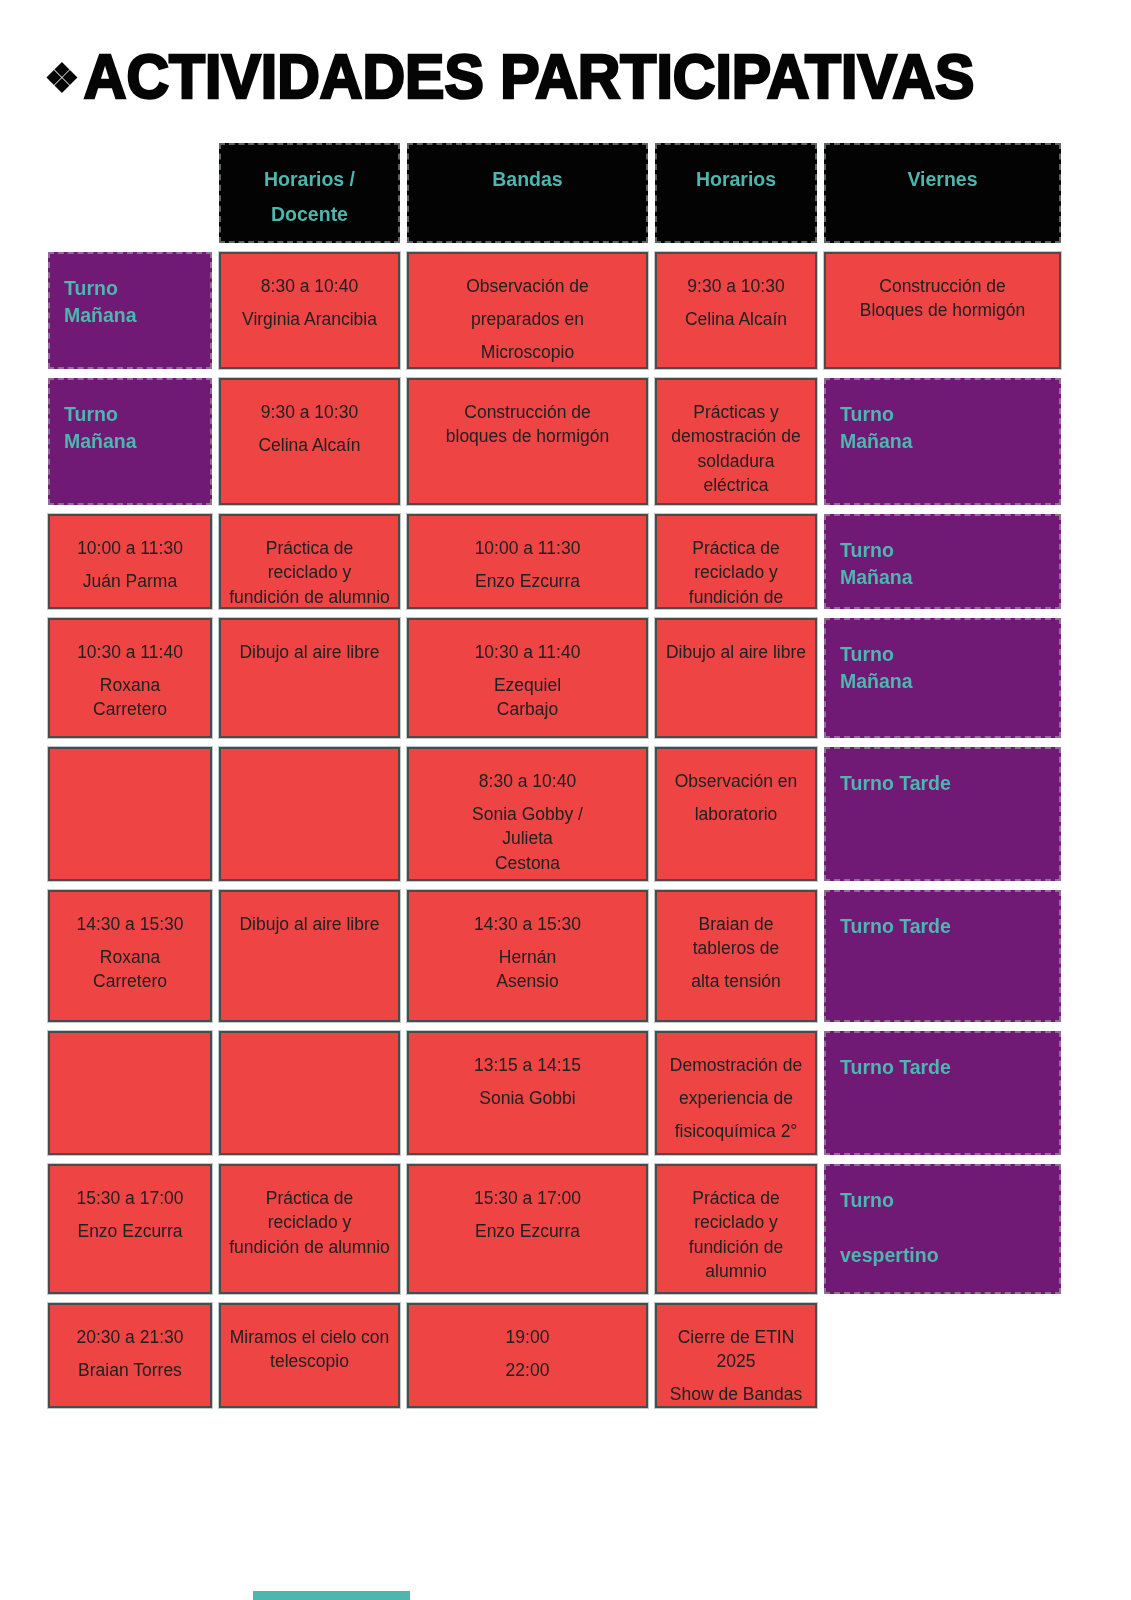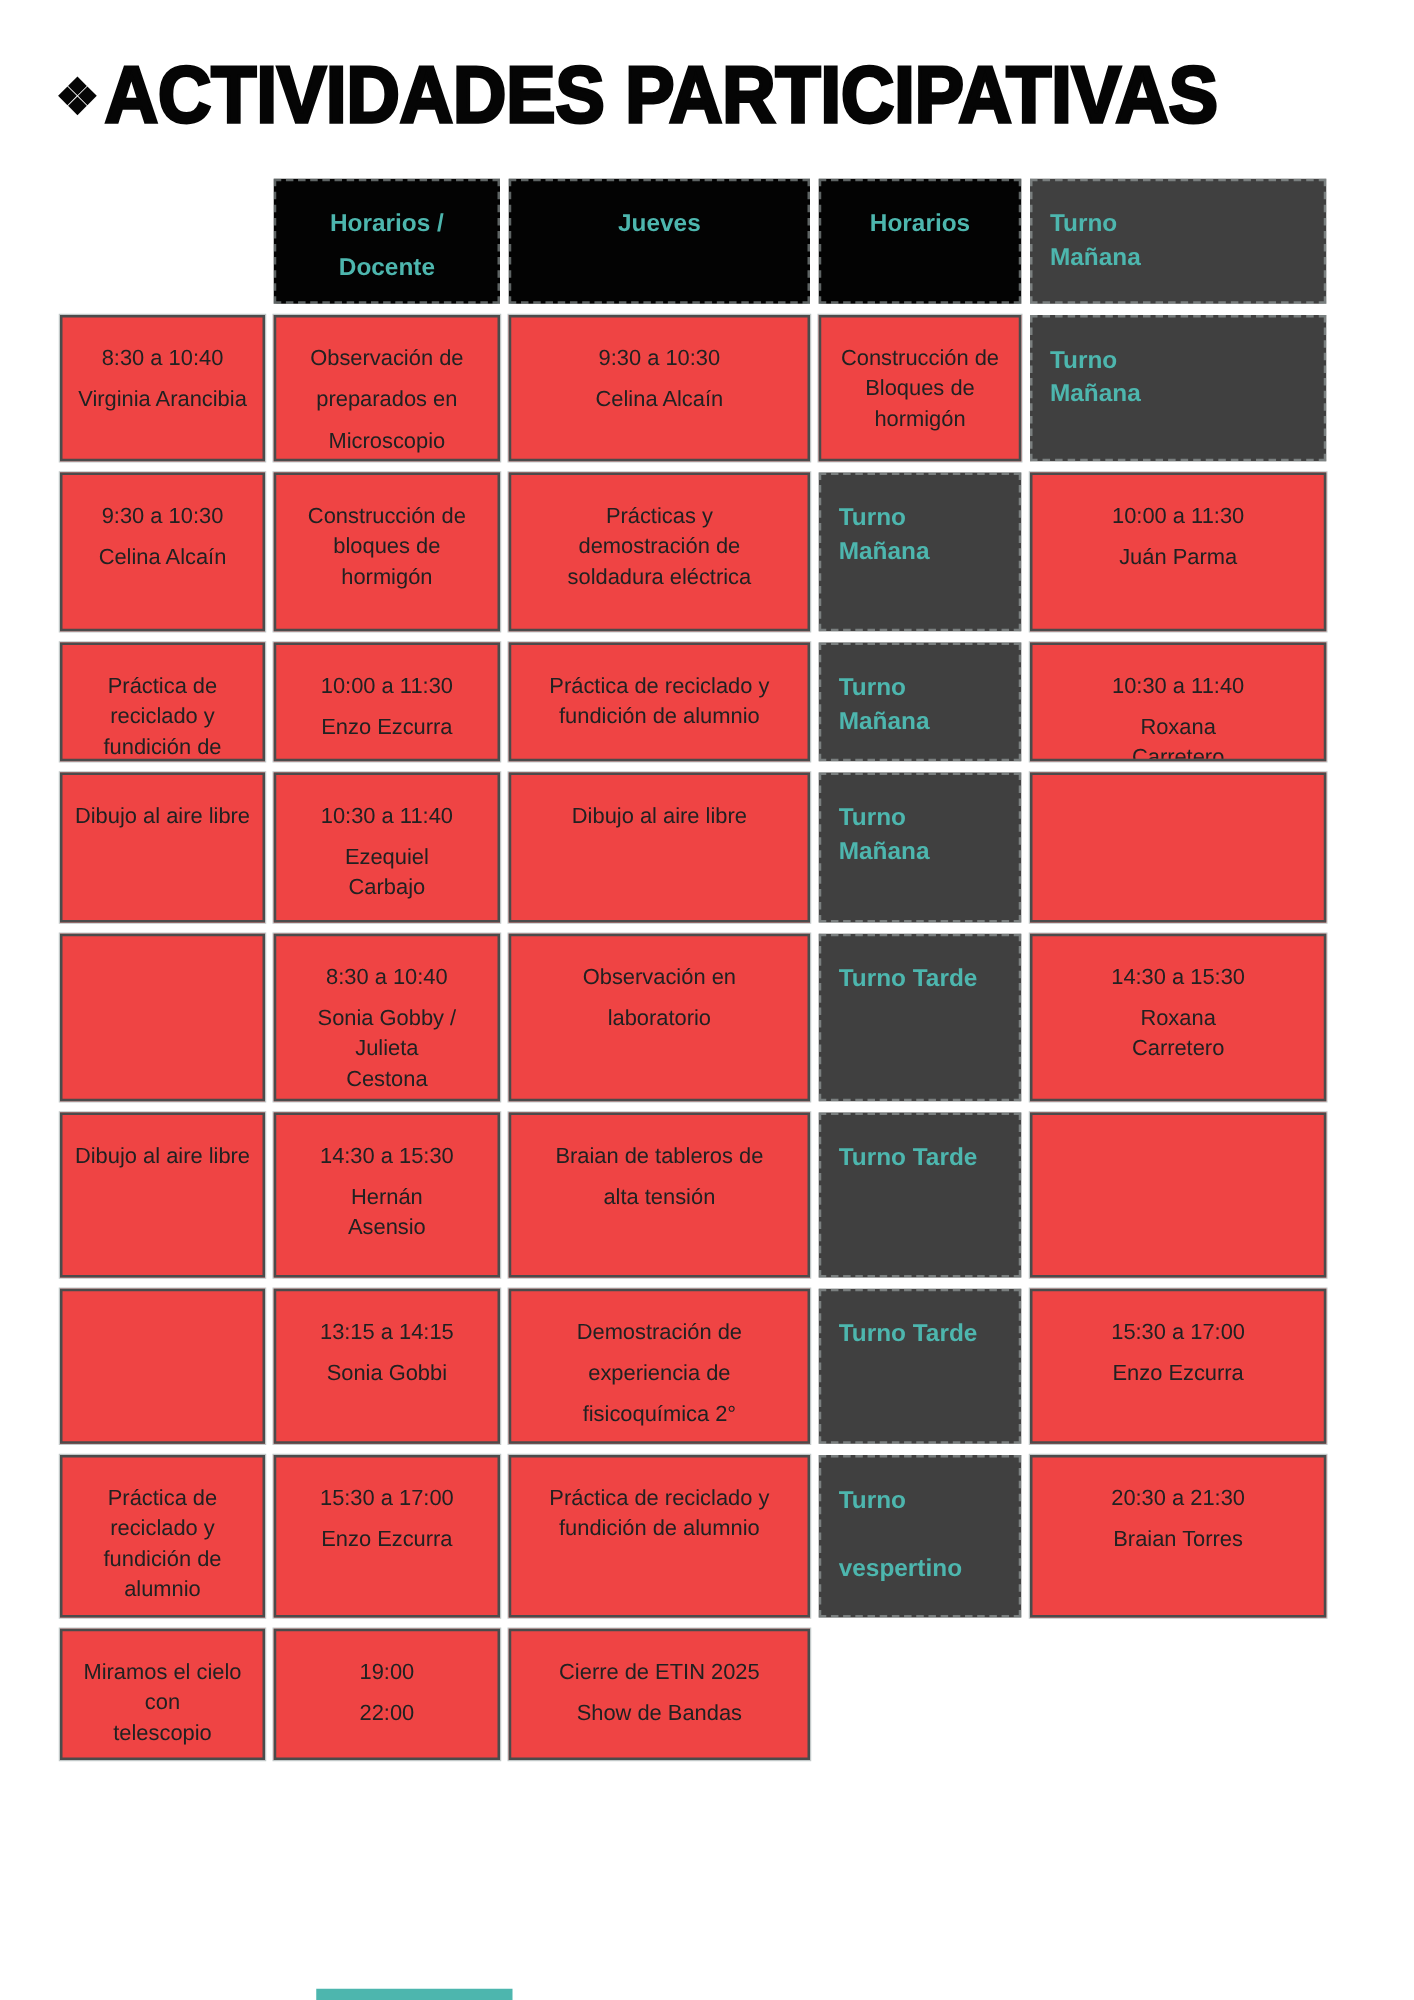--- a/index.html
+++ b/index.html
@@ -36,21 +36,21 @@
   .spacer{background:transparent;}
   .head{
     background:#030303;
     color:var(--teal);
     font-weight:bold;font-size:19.5px;
     text-align:center;
     padding-top:12px;
     border:2px dashed rgba(170,180,180,0.55);
   }
   .label{
-    background:#404040;
+    background:#701a75;
     color:var(--teal);
     font-weight:bold;font-size:19.5px;
     text-align:left;
     padding:21px 14px 0 14px;
     line-height:1.4;
     white-space:pre-line;
     border:2px dashed rgba(170,180,180,0.55);
   }
   .data{
     background:#ef4444;
@@ -79,24 +79,27 @@
   <span class="title-text">ACTIVIDADES PARTICIPATIVAS</span>
 </div>
 
 <div class="table">
     <div class="cell spacer"></div>
     <div class="cell head">
       <div class="para">Horarios /</div>
       <div class="para">Docente</div>
     </div>
     <div class="cell head">
-      <div class="para">Jueves</div>
+      <div class="para">Bandas</div>
     </div>
     <div class="cell head">
       <div class="para">Horarios</div>
+    </div>
+    <div class="cell head">
+      <div class="para">Viernes</div>
     </div>
     <div class="cell label">Turno
 Mañana</div>
     <div class="cell data">
       <div class="para">8:30 a 10:40</div>
       <div class="para">Virginia Arancibia</div>
     </div>
     <div class="cell data">
       <div class="para">Observación de</div>
       <div class="para">preparados en</div>

